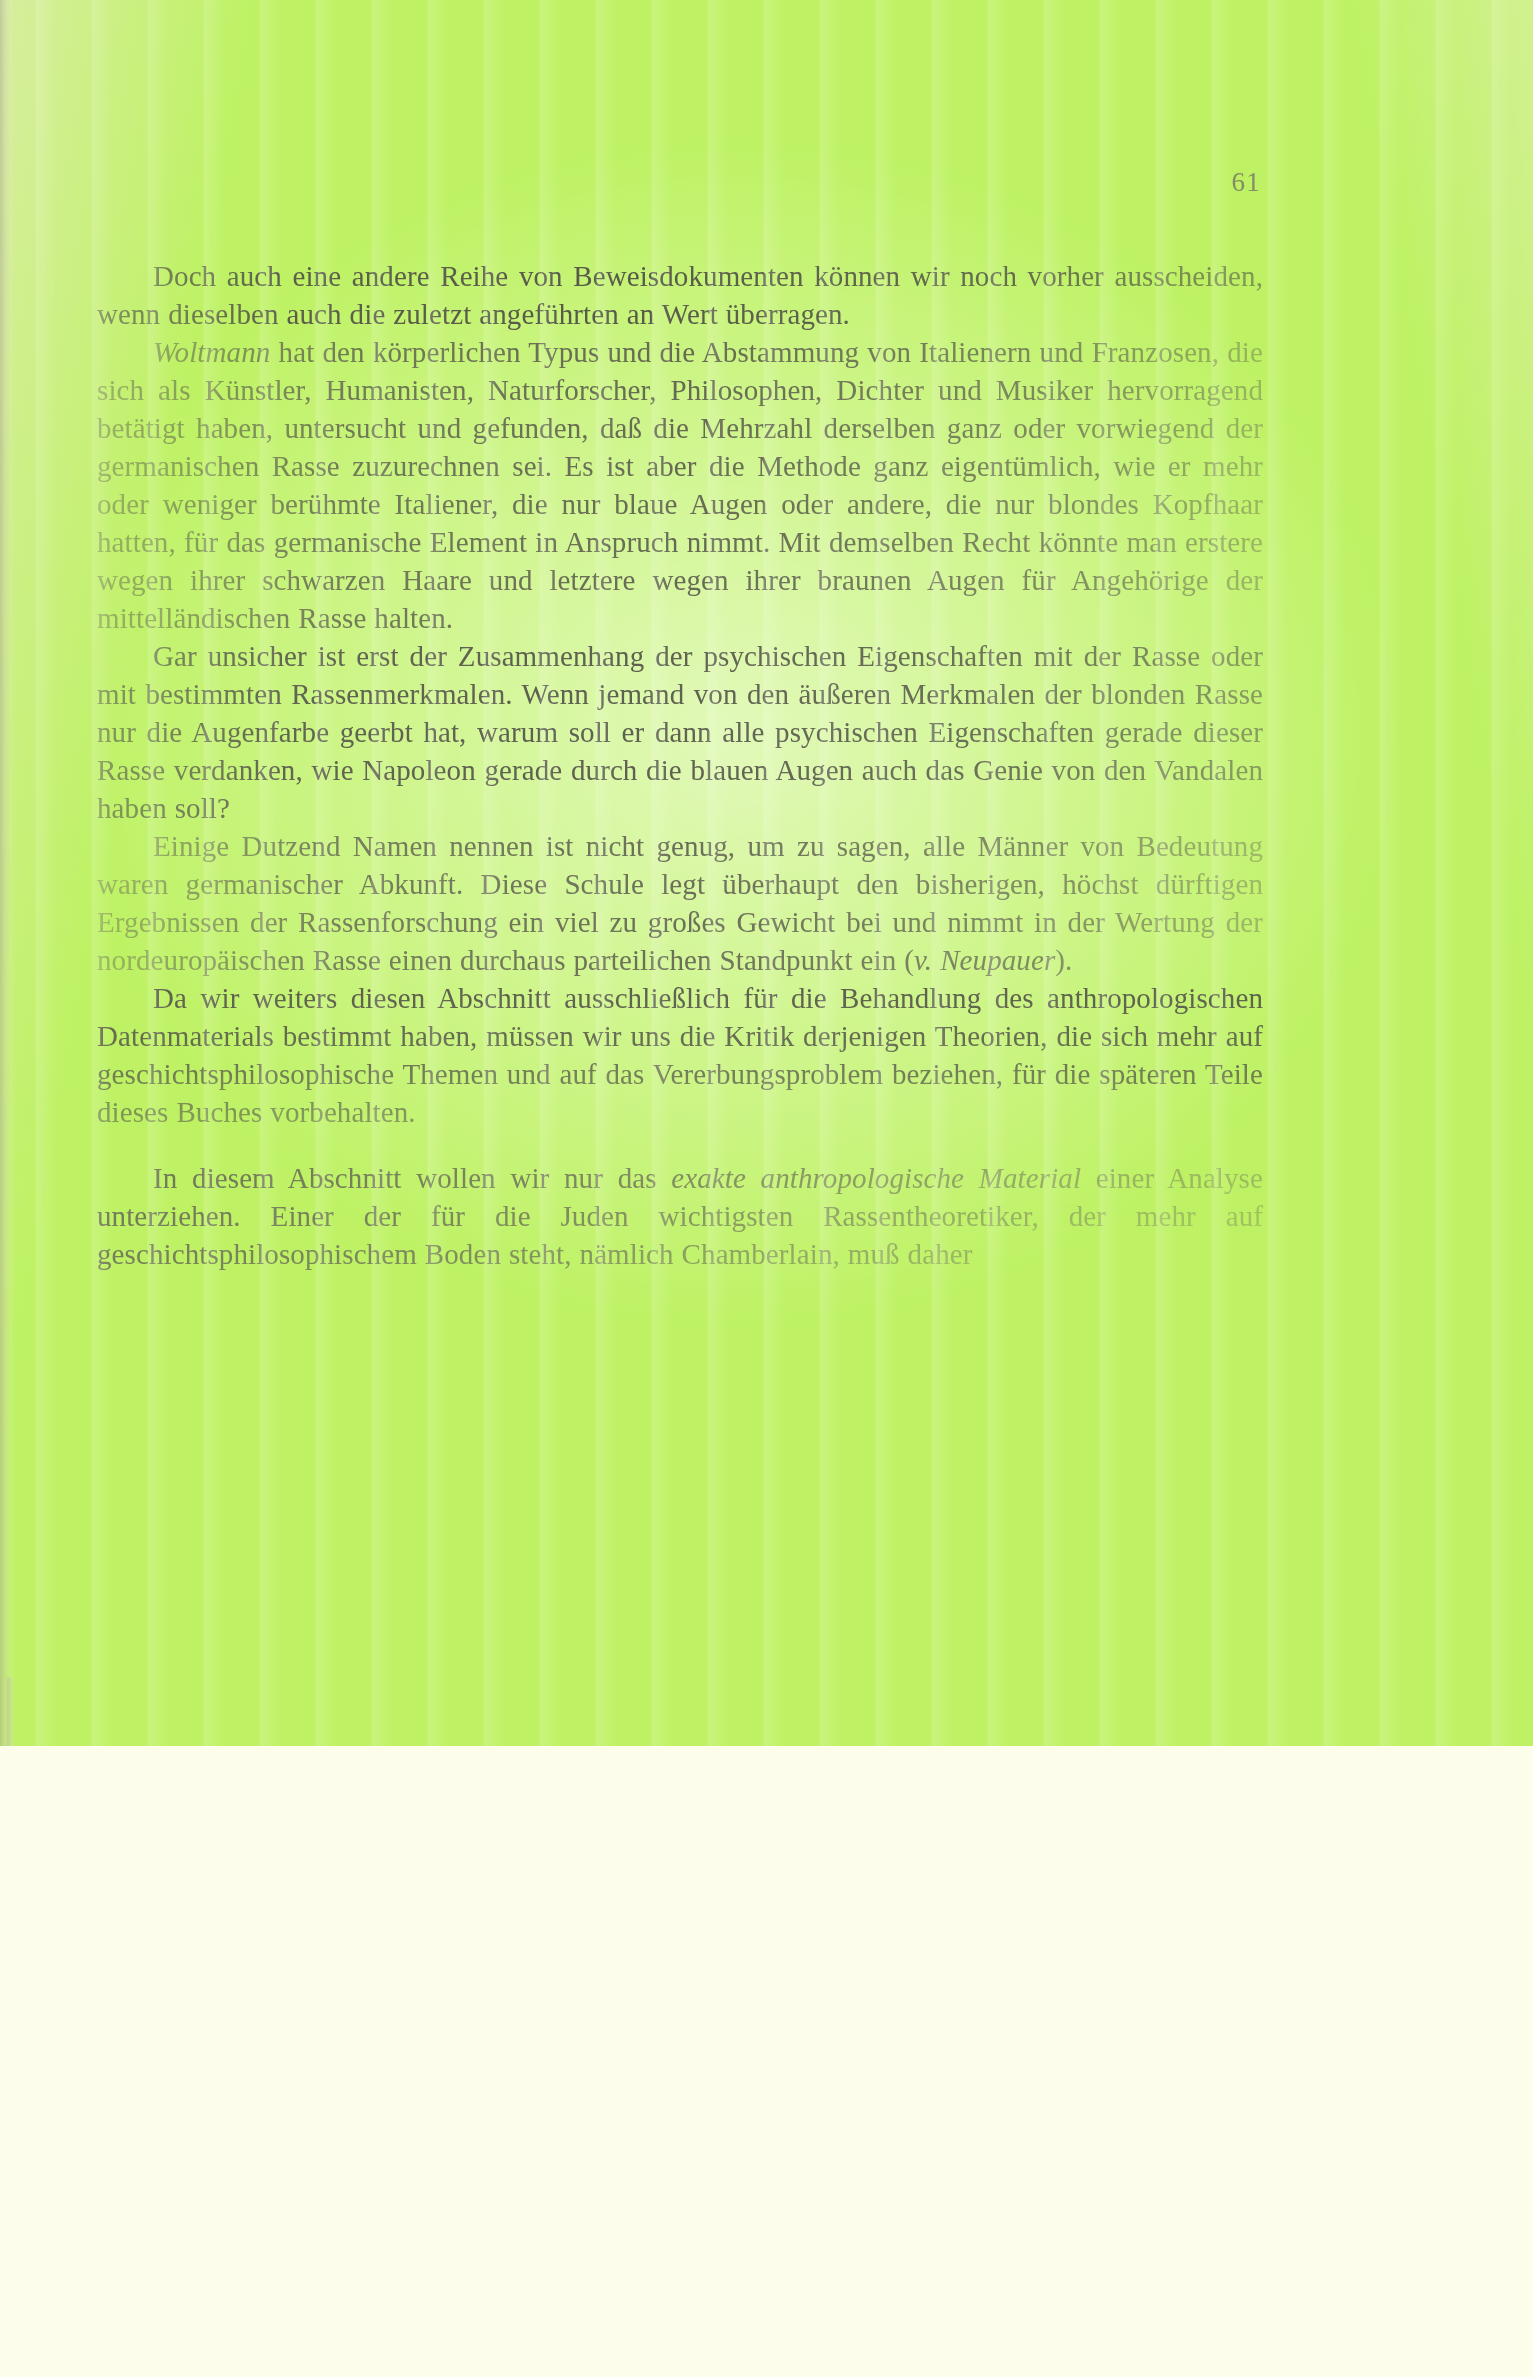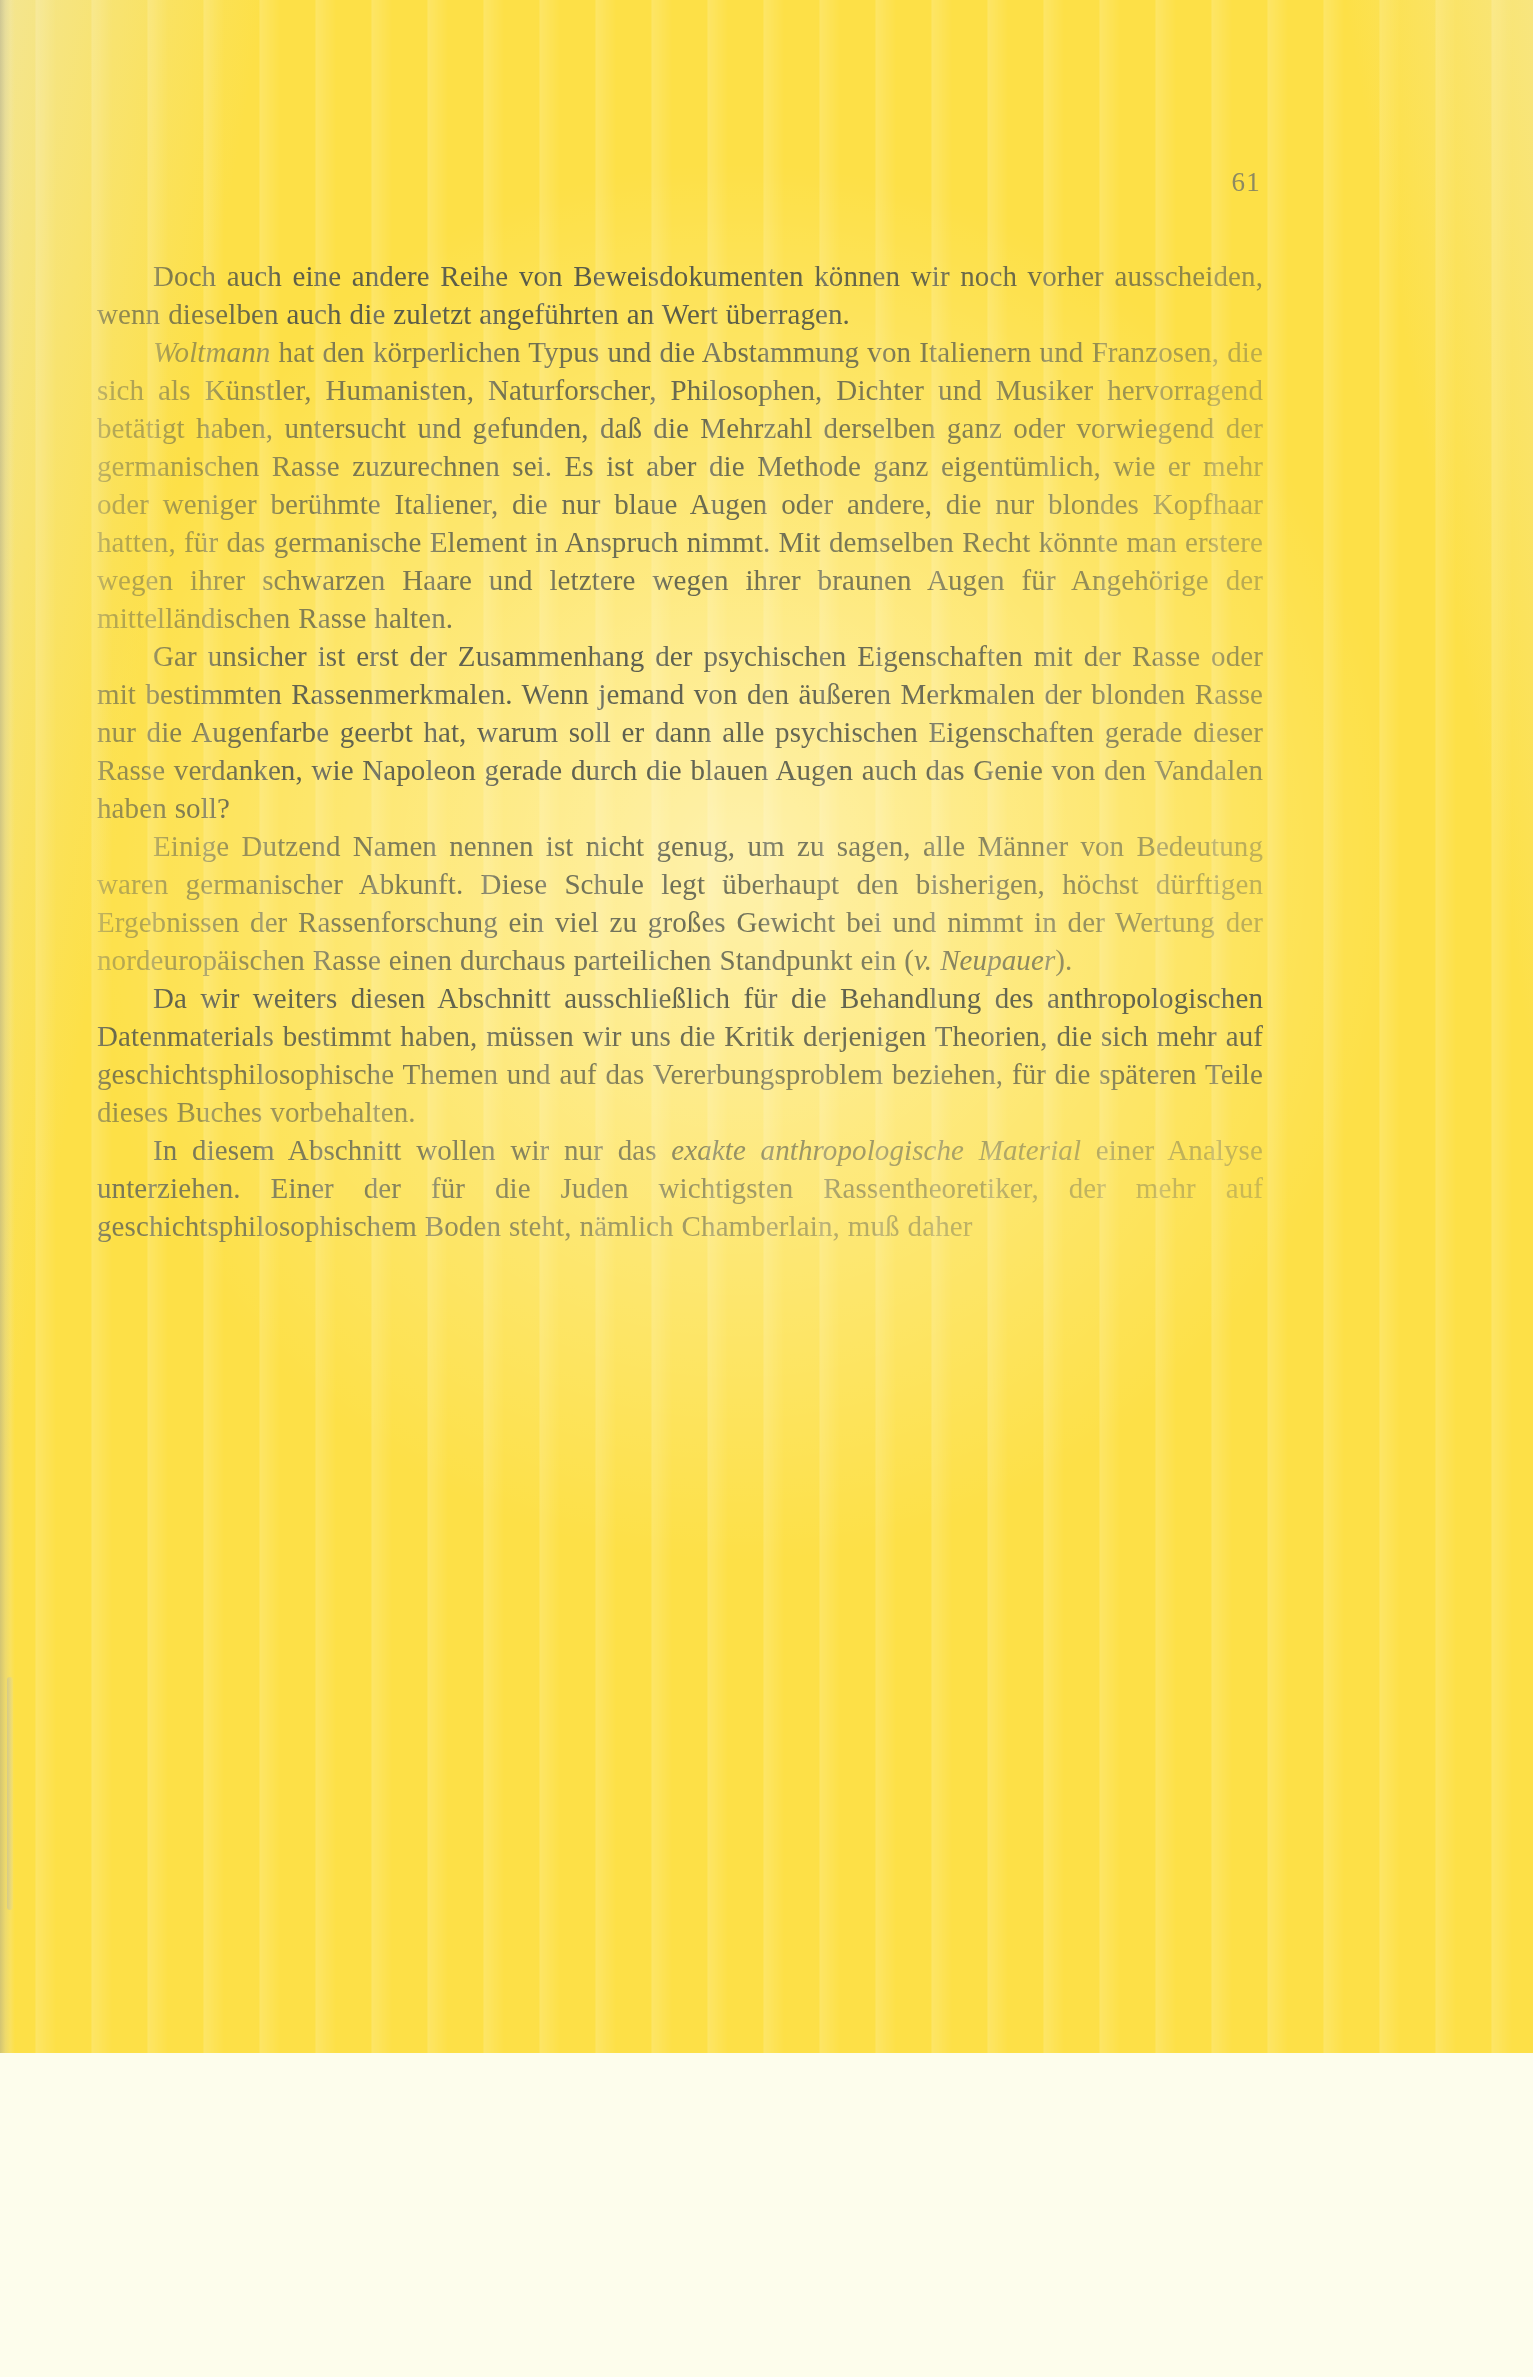--- a/index.html
+++ b/index.html
@@ -4,22 +4,22 @@
 <style>
   html, body {
     margin: 0;
     padding: 0;
     background: #fdfdec;
   }
 
   #page {
     position: relative;
     width: 1534px;
-    height: 2053px;
-    background: #fde047;
+    height: 1746px;
+    background: #bef264;
     overflow: hidden;
     font-family: "Liberation Serif", "DejaVu Serif", serif;
     color: #5f6050;
   }
 
   
   #paper-tone {
     position: absolute;
     inset: 0;
     pointer-events: none;
@@ -106,20 +106,21 @@
     -webkit-mask-image: linear-gradient(90deg, rgba(0,0,0,0.42) 0%, rgba(0,0,0,0.82) 20%, rgba(0,0,0,0.95) 50%, rgba(0,0,0,0.72) 82%, rgba(0,0,0,0.40) 100%);
             mask-image: linear-gradient(90deg, rgba(0,0,0,0.42) 0%, rgba(0,0,0,0.82) 20%, rgba(0,0,0,0.95) 50%, rgba(0,0,0,0.72) 82%, rgba(0,0,0,0.40) 100%);
   }
   .fade-bottom {
     -webkit-mask-image: linear-gradient(180deg, rgba(0,0,0,1) 0%, rgba(0,0,0,0.88) 48%, rgba(0,0,0,0.55) 100%);
             mask-image: linear-gradient(180deg, rgba(0,0,0,1) 0%, rgba(0,0,0,0.88) 48%, rgba(0,0,0,0.55) 100%);
   }
   .fade-vlast {
     -webkit-mask-image: linear-gradient(160deg, rgba(0,0,0,0.95) 0%, rgba(0,0,0,0.78) 40%, rgba(0,0,0,0.42) 78%, rgba(0,0,0,0.28) 100%);
             mask-image: linear-gradient(160deg, rgba(0,0,0,0.95) 0%, rgba(0,0,0,0.78) 40%, rgba(0,0,0,0.42) 78%, rgba(0,0,0,0.28) 100%);
+            margin-top: 28px;
   }
 
   
   #streaks {
     position: absolute;
     inset: 0;
     pointer-events: none;
     opacity: 0.30;
     background: repeating-linear-gradient(90deg,
       rgba(255,255,255,0.0) 0px,

